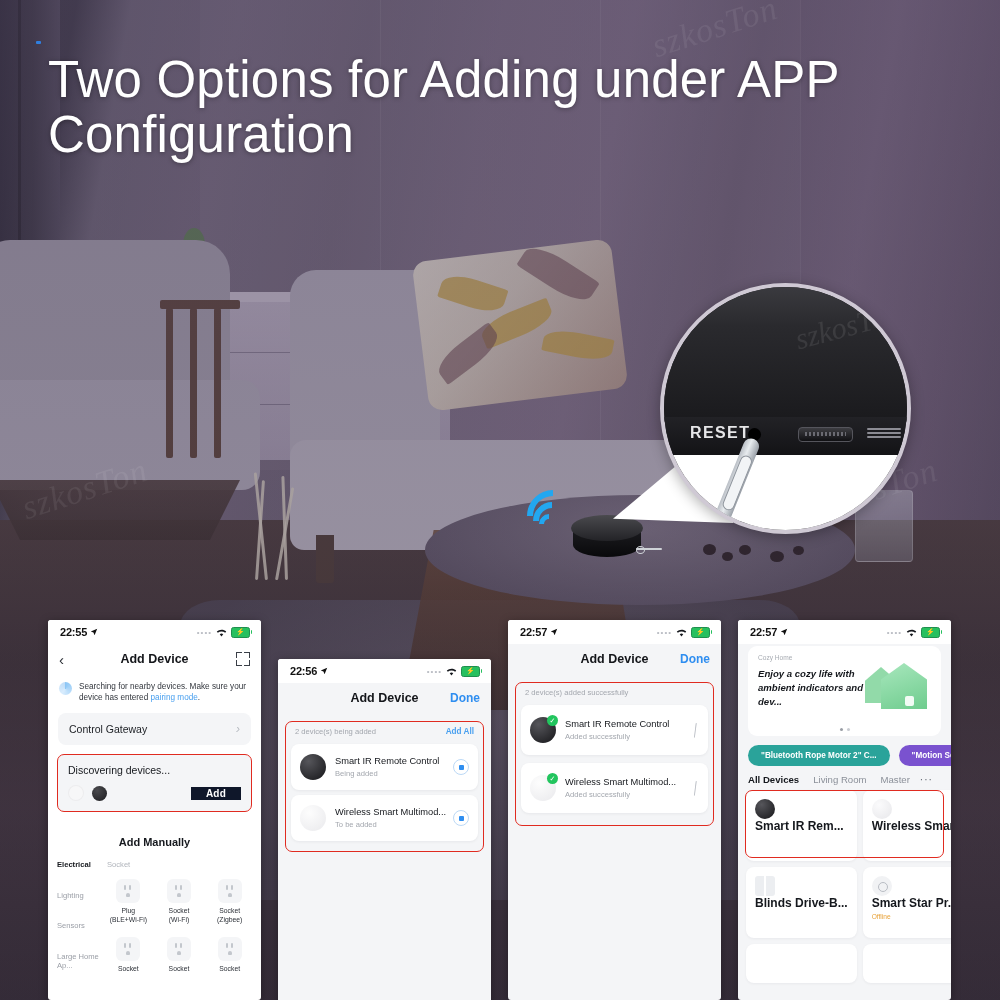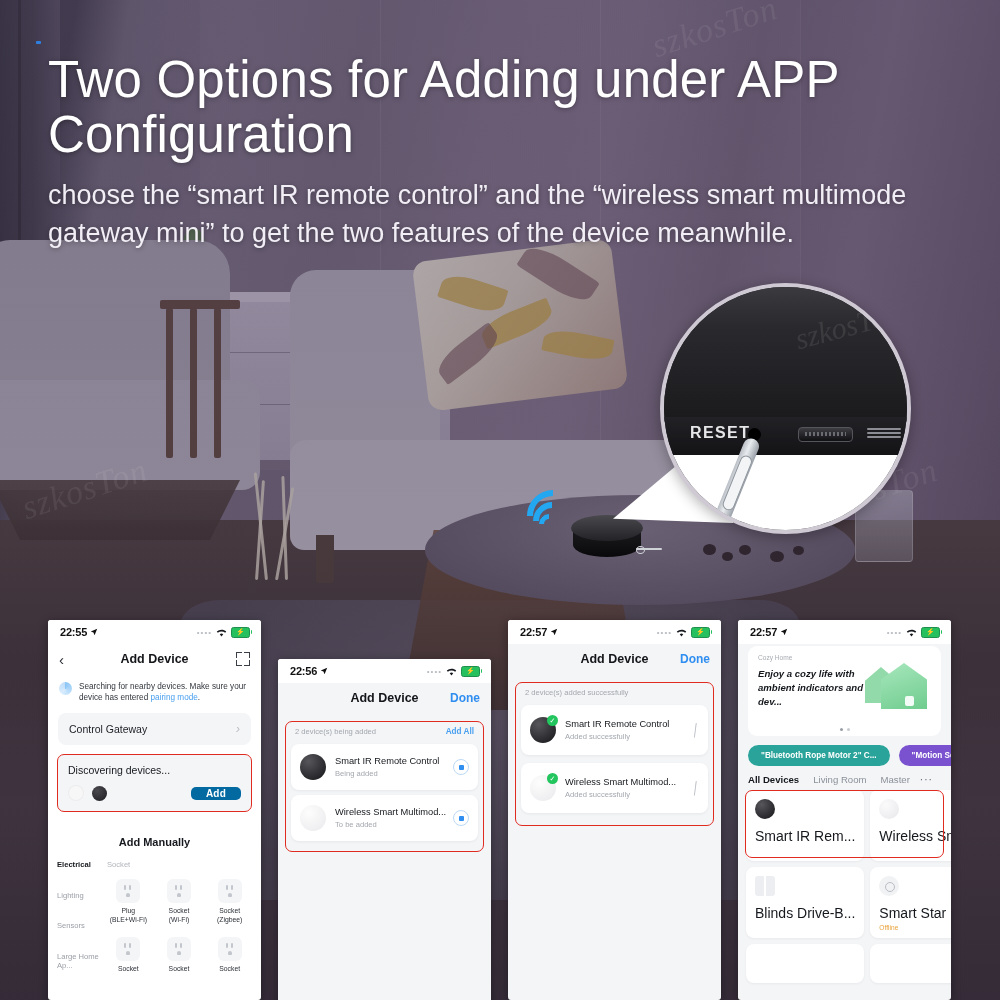--- a/index.html
+++ b/index.html
@@ -144,21 +144,21 @@
   .card-gw span{font-size:10.5px;color:#1b1e23;}
   .card-gw i{color:#b6bac1;font-size:12px;}
 
   .redbox{border:1.6px solid #e02b20;border-radius:7px;}
   .disc{margin:9px 9px 0;padding:9px 10px 10px;background:#f4f5f7;}
   .disc .t{font-size:10.5px;color:#15181d;font-weight:500;}
   .disc .row{display:flex;align-items:center;justify-content:space-between;margin-top:9px;}
   .disc .thumbs{display:flex;align-items:center;gap:8px;}
   .thumb-w{width:16px;height:16px;border-radius:50%;background:#f7f7f8;box-shadow:0 0 0 1px #ececee inset;}
   .thumb-b{width:15px;height:15px;border-radius:50%;background:radial-gradient(circle at 35% 30%,#4a4a4e,#1c1c20);}
-  .add-btn{background:#0369a1;color:#fff;font-size:10px;font-weight:700;border-radius:5px;
+  .add-btn{background:#0f172a;color:#fff;font-size:10px;font-weight:700;border-radius:0;
     padding:1px 15px;letter-spacing:.2px;}
 
   .am-title{text-align:center;font-size:11px;font-weight:700;color:#15181d;margin-top:24px;}
   .am-wrap{display:flex;margin-top:12px;}
   .am-side{width:46px;flex:0 0 auto;padding-left:9px;}
   .am-side div{font-size:7.6px;color:#9a9ea6;margin-bottom:21px;line-height:1.25;}
   .am-side div.active{color:#15181d;font-weight:700;}
   .am-main{flex:1;padding-right:6px;}
   .am-sub{font-size:7.6px;color:#b0b4bb;margin:0 0 10px 4px;}
   .am-grid{display:grid;grid-template-columns:repeat(3,1fr);row-gap:12px;}
@@ -214,21 +214,21 @@
   .tabs{display:flex;align-items:center;gap:14px;padding:8px 10px 5px;}
   .tabs .t{font-size:9.6px;color:#8b9099;}
   .tabs .t.on{color:#15181d;font-weight:700;}
   .tabs .more{color:#5d636c;font-size:10px;letter-spacing:1px;margin-left:-4px;}
   .grid4{display:grid;grid-template-columns:1fr 1fr;gap:6px;padding:0 8px;}
   .gcard{background:#fff;border-radius:8px;height:62px;padding:9px 9px 0;position:relative;
     box-shadow:0 1px 3px rgba(20,20,30,.05);}
   .gcard .gi{width:20px;height:20px;border-radius:50%;}
   .gcard .gi.black{background:radial-gradient(circle at 33% 28%,#56565b,#151518);}
   .gcard .gi.white{background:radial-gradient(circle at 35% 30%,#fbfbfc,#e7e7ea);}
-  .gcard .gn{font-size:14px;color:#15181d;margin-top:9px;white-space:nowrap;overflow:hidden;text-overflow:ellipsis;}
+  .gcard .gn{font-size:12px;color:#15181d;white-space:nowrap;overflow:hidden;text-overflow:ellipsis;font-weight:bold;}
   .gcard .off{font-size:6.6px;color:#e8a33a;margin-top:3px;}
   .blinds{width:20px;height:20px;background:#eceef1;border-radius:3px;position:relative;}
   .blinds:after{content:"";position:absolute;left:9px;top:0;width:1.5px;height:100%;background:#fff;}
   .sens{width:20px;height:20px;border-radius:50%;background:#f1f2f4;position:relative;}
   .sens:after{content:"";position:absolute;left:6px;top:6px;width:8px;height:8px;border-radius:50%;
     border:1.5px solid #b9bdc4;}
   .grid-redbox{position:absolute;left:7px;right:7px;top:0;height:66px;border:1.6px solid #e02b20;border-radius:7px;pointer-events:none;}
 </style>
 </head>
 <body>
@@ -296,21 +296,20 @@
     <span class="beans" style="left:793px;top:546px;width:11px;height:9px;"></span>
 
     <div class="dark-overlay"></div>
     <div class="wm" style="left:650px;top:8px;">szkosTon</div>
     <div class="wm" style="left:810px;top:470px;">szkosTon</div>
     <div class="wm" style="left:20px;top:470px;">szkosTon</div>
   </div>
 
   <div class="headline">
     <h1>Two Options for Adding under APP Configuration</h1>
-    <p>choose the “smart IR remote control” and the “wireless smart multimode gateway mini” to get the two features of the device meanwhile.</p>
   </div>
 
   <div class="wifi-sig">
     <i style="left:6px;top:30px;width:10px;height:10px;border-width:5px;"></i>
     <i style="left:0px;top:18px;width:26px;height:26px;"></i>
     <i style="left:-6px;top:6px;width:40px;height:40px;"></i>
   </div>
   <div class="device-on-table">
     <div class="body"></div>
       <div class="top"></div>

